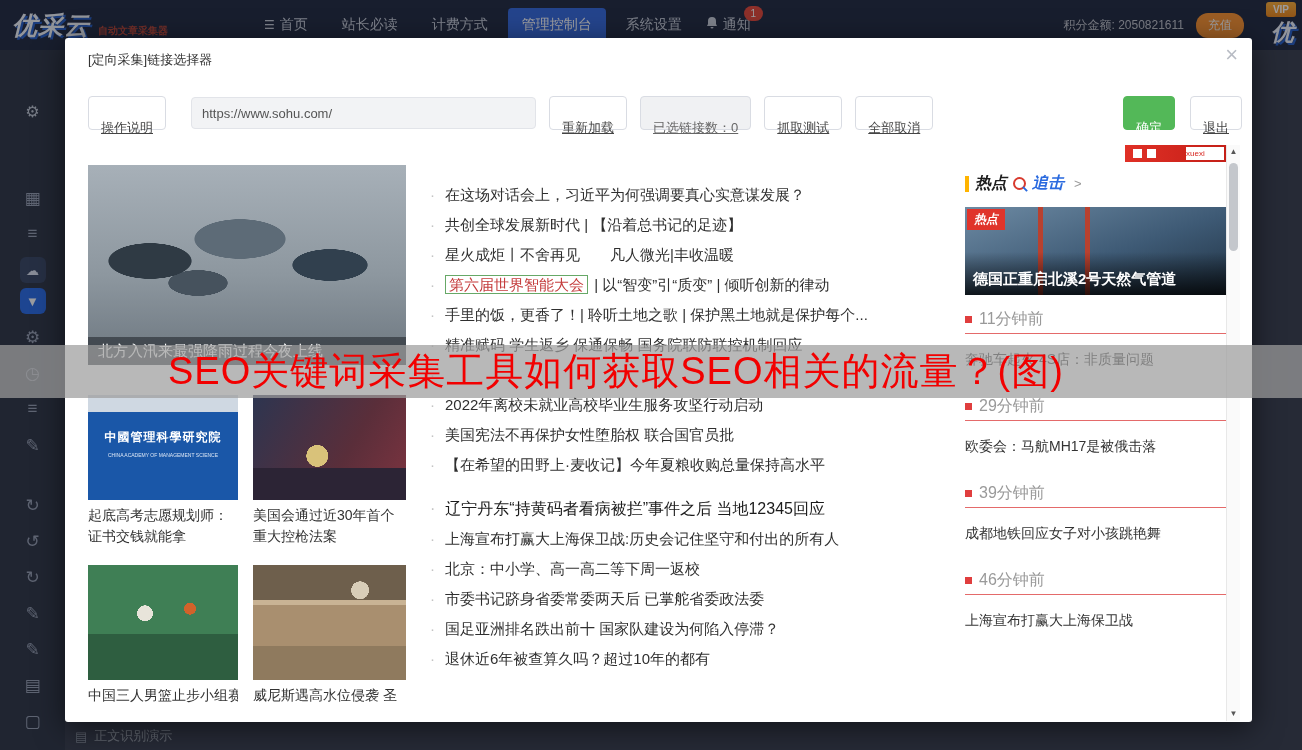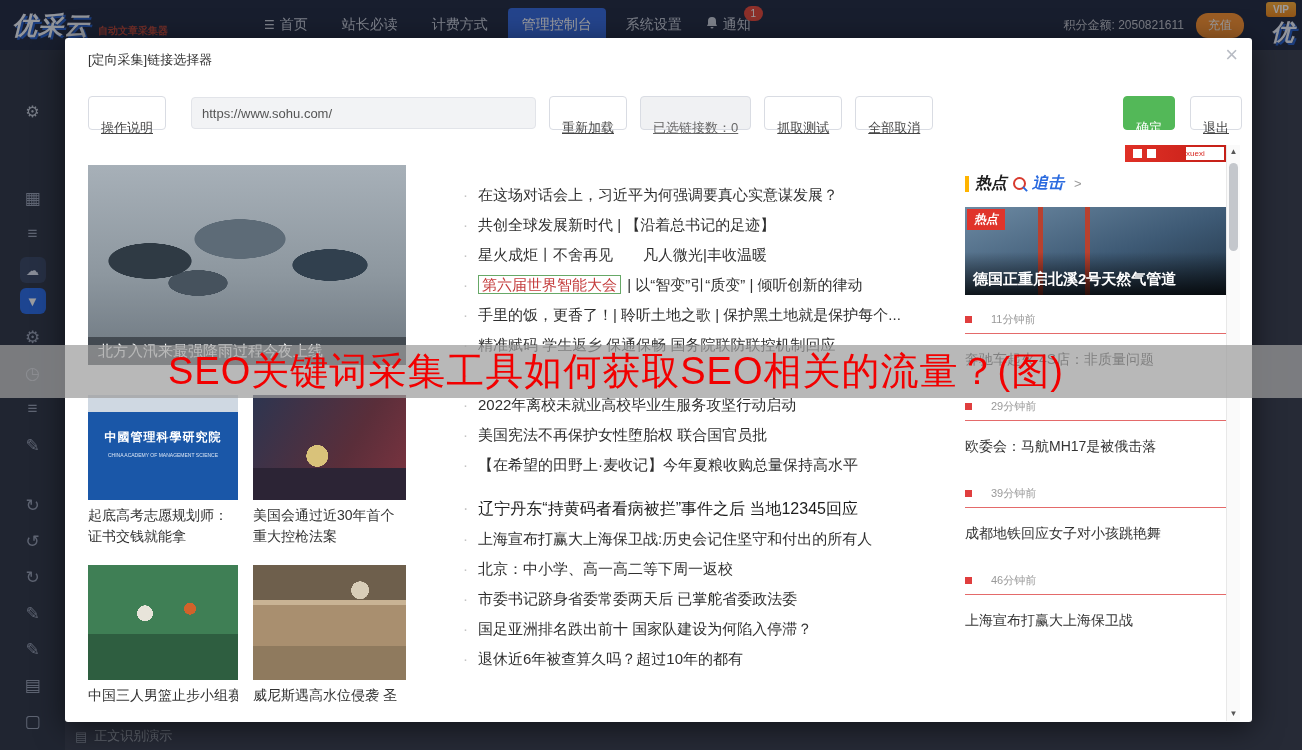--- a/index.html
+++ b/index.html
@@ -76,21 +76,21 @@
       radial-gradient(ellipse 42px 18px at 62px 96px,#2f3a44 98%,transparent),
       radial-gradient(ellipse 46px 20px at 152px 74px,#5d6b77 98%,transparent),
       radial-gradient(ellipse 38px 16px at 242px 100px,#31404e 98%,transparent),
       radial-gradient(ellipse 30px 13px at 110px 118px,#46525d 98%,transparent),
       linear-gradient(#a7b0b8 0%,#8d979f 55%,#6c767f 100%);
   }
   .photo-caption{position:absolute;left:0;right:0;bottom:0;height:28px;background:rgba(18,22,28,.5);color:#fff;font-size:15px;line-height:28px;padding-left:10px;white-space:nowrap;overflow:hidden;}
 
   
   .headlines{position:absolute;left:342px;top:35px;width:540px;}
-  .headline{font-size:15px;line-height:30px;color:#2f2f2f;white-space:nowrap;cursor:pointer;margin-left:33px;}
+  .headline{font-size:15px;line-height:30px;color:#2f2f2f;white-space:nowrap;cursor:pointer;}
   .headline.big{margin-top:14px;font-size:16px;color:#1c1c1c;}
   .bullet{color:#c4c4c4;margin-right:10px;}
   .hl-boxed{color:#c43c3c;border:1px solid #67a867;padding:0 3px;margin-right:2px;}
   .hl-boxed:empty{display:none;}
 
   
   .thumb{position:absolute;cursor:pointer;}
   .t1{left:0;top:250px;width:150px;height:105px;background:linear-gradient(180deg,#cfd8e2 0 16%,#1a57a8 16% 100%);}
   .inst-text{margin-top:34px;text-align:center;color:#fff;font-size:12px;font-weight:bold;letter-spacing:1px;}
   .inst-sub{font-size:5px;font-weight:normal;margin-top:6px;letter-spacing:0;color:#dbe6f5;}
@@ -121,21 +121,21 @@
   .q-icon::after{content:"";position:absolute;width:6px;height:2px;background:#2a6adf;right:-4px;bottom:-2px;transform:rotate(45deg);}
   .hot-more{font-size:13px;color:#999;margin-left:4px;}
   .hot-img{position:absolute;left:877px;top:62px;width:261px;height:88px;cursor:pointer;
     background:
       linear-gradient(90deg,transparent 0 28%,#b8412f 28% 30%,transparent 30% 46%,#b8412f 46% 48%,transparent 48%),
       linear-gradient(160deg,#6d8aa3 0%,#3e5a75 55%,#203243 100%);}
   .hot-badge{position:absolute;left:2px;top:2px;background:#e0342b;color:#fff;font-size:12px;font-style:italic;font-weight:bold;padding:2px 7px;}
   .hot-img-cap{position:absolute;left:0;right:0;bottom:0;padding:18px 8px 6px;background:linear-gradient(transparent,rgba(0,0,0,.78));color:#fff;font-size:15px;font-weight:700;white-space:nowrap;overflow:hidden;}
   .hot-list{position:absolute;left:877px;top:158px;width:261px;}
   .hot-item{height:87px;box-sizing:border-box;padding-top:8px;cursor:pointer;}
-  .hot-time{display:flex;align-items:center;gap:19px;font-size:11px;color:#999;height:16px;}
+  .hot-time{display:flex;align-items:center;gap:7px;font-size:16px;color:#999;height:16px;}
   .hot-dot{width:7px;height:7px;background:#e03e3e;}
   .hot-line{border-bottom:1px solid #e46a6a;margin-top:6px;}
   .hot-title{margin-top:17px;font-size:14px;color:#333;white-space:nowrap;overflow:hidden;}
 
   
   .seo-band{position:absolute;left:0;top:345px;width:100%;height:53px;background:rgba(156,156,156,0.72);z-index:30;}
   .seo-band span{display:block;padding-left:168px;line-height:53px;font-size:38px;letter-spacing:1px;color:#f20000;white-space:nowrap;}
 </style>
 </head>
 <body>

